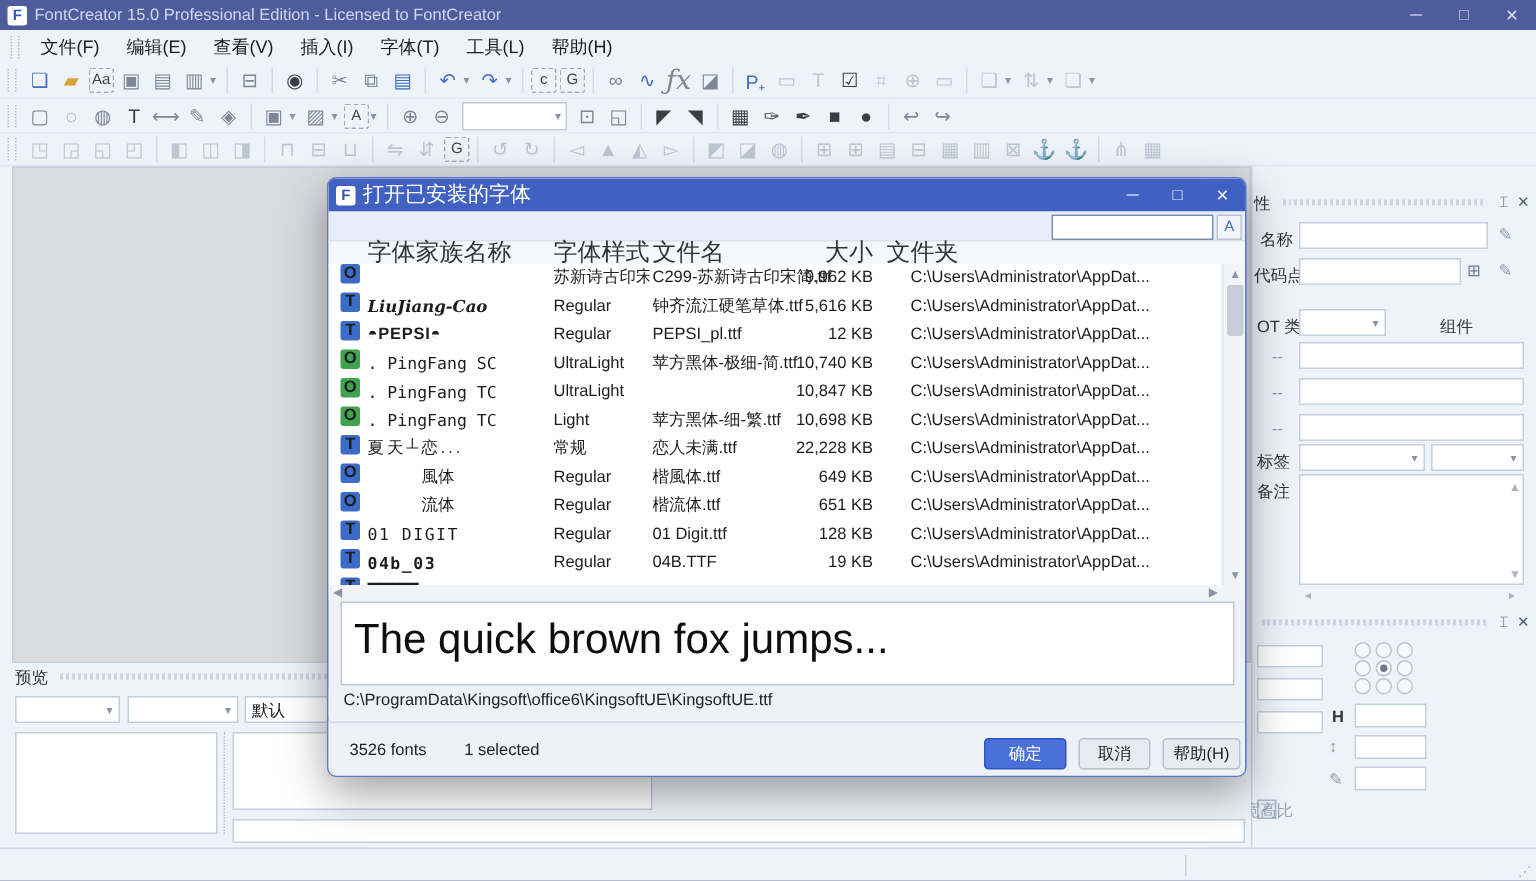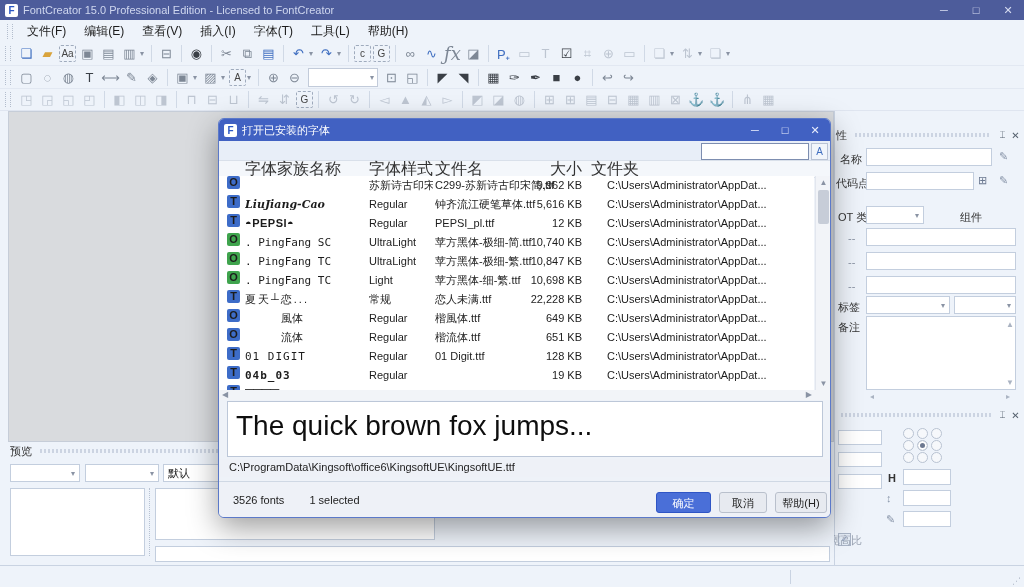--- a/index.html
+++ b/index.html
@@ -52,21 +52,21 @@
   .whitebox{position:absolute;background:#fff;border:1px solid #c3cede;box-sizing:border-box;}
   .vsplit{position:absolute;border-left:1px dotted #b7c1d1;}
   
   .statusbar{position:absolute;left:0;top:565px;width:1024px;height:22px;background:#eef3fa;border-top:1px solid #c9d3e2;}
   .sdiv{position:absolute;left:790px;top:4px;width:1px;height:14px;background:#c9d3e2;}
   .sgrip{position:absolute;right:3px;bottom:2px;font-size:9px;color:#aab3c2;}
   
   .dialog{position:absolute;left:218px;top:118px;width:613px;height:400px;background:#eef2f8;border:1px solid #5b79c9;border-radius:6px;box-shadow:0 10px 30px rgba(0,0,0,.38);overflow:hidden;box-sizing:border-box;}
   .dtitle{position:absolute;left:0;top:0;width:100%;height:22px;background:#4161c2;display:flex;align-items:center;}
   .dico{width:13px;height:13px;margin:0 5px;background:#fff;color:#2b57c4;font-size:10px;font-weight:bold;text-align:center;line-height:13px;border-radius:2px;}
-  .dtext{color:#fff;font-size:11px;}
+  .dtext{color:#fff;font-size:14px;}
   .dbtns{margin-left:auto;display:flex;height:100%;}
   .dbtn{width:30px;height:100%;display:flex;align-items:center;justify-content:center;color:#e8edfc;font-size:11px;}
   .searchrow{position:absolute;left:0;top:22px;width:100%;height:19px;background:#e8eef8;}
   .sinput{position:absolute;left:482px;top:2px;width:106px;height:15px;background:#fff;border:1px solid #7d8eb0;}
   .sinput input{width:100%;height:100%;border:none;outline:none;font-size:11px;background:transparent;box-sizing:border-box;padding:0 2px;}
   .abtn{position:absolute;left:592px;top:2px;width:15px;height:15px;background:#f1f5fb;border:1px solid #b9c3d5;color:#3f6ec0;font-size:10px;text-align:center;line-height:15px;}
   .thead{position:absolute;left:0;top:41px;width:100%;height:16px;background:#f4f7fb;border-top:1px solid #d9e0ea;border-bottom:1px solid #d9e0ea;}
   .thead span{position:absolute;top:0;line-height:16px;font-size:16px;color:#333;}
   .tbody{position:absolute;left:0;top:57px;width:595px;height:214px;background:#fff;overflow:hidden;}
   .trow{position:relative;height:19px;}
@@ -424,21 +424,20 @@
           <span class="tsty">UltraLight</span>
           <span class="tfile">苹方黑体-极细-简.ttf</span>
           <span class="tsize">10,740 KB</span>
           <span class="tfolder">C:\Users\Administrator\AppDat...</span>
         </div>
 
         <div class="trow">
           <span class="ticon green">O</span>
           <span class="tfam pingfang">. PingFang TC</span>
           <span class="tsty">UltraLight</span>
-          <span class="tfile">苹方黑体-极细-繁.ttf</span>
           <span class="tsize">10,847 KB</span>
           <span class="tfolder">C:\Users\Administrator\AppDat...</span>
         </div>
 
         <div class="trow">
           <span class="ticon green">O</span>
           <span class="tfam pingfang">. PingFang TC</span>
           <span class="tsty">Light</span>
           <span class="tfile">苹方黑体-细-繁.ttf</span>
           <span class="tsize">10,698 KB</span>
@@ -478,20 +477,21 @@
           <span class="tsty">Regular</span>
           <span class="tfile">01 Digit.ttf</span>
           <span class="tsize">128 KB</span>
           <span class="tfolder">C:\Users\Administrator\AppDat...</span>
         </div>
 
         <div class="trow">
           <span class="ticon blue">T</span>
           <span class="tfam pixelbold">04b_03</span>
           <span class="tsty">Regular</span>
+          <span class="tfile">04B.TTF</span>
           <span class="tsize">19 KB</span>
           <span class="tfolder">C:\Users\Administrator\AppDat...</span>
         </div>
 
         <div class="trow">
           <span class="ticon blue">T</span>
           <span class="tfam partial">▇▇▇▇</span>
           <span class="tsty"></span>
           <span class="tfile"></span>
           <span class="tsize"></span>

